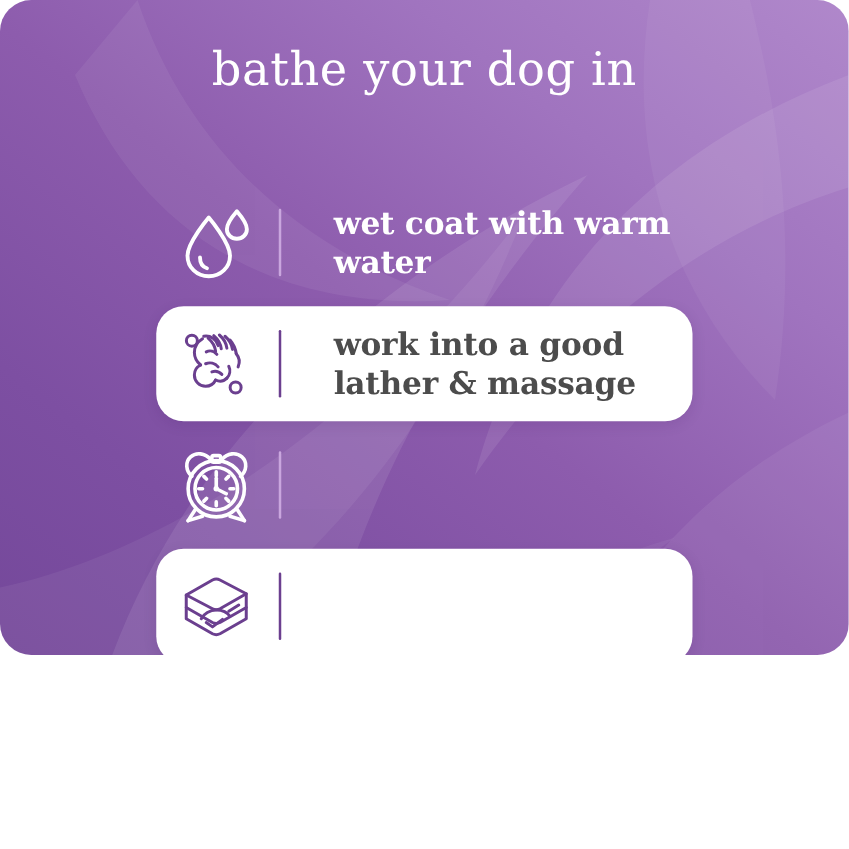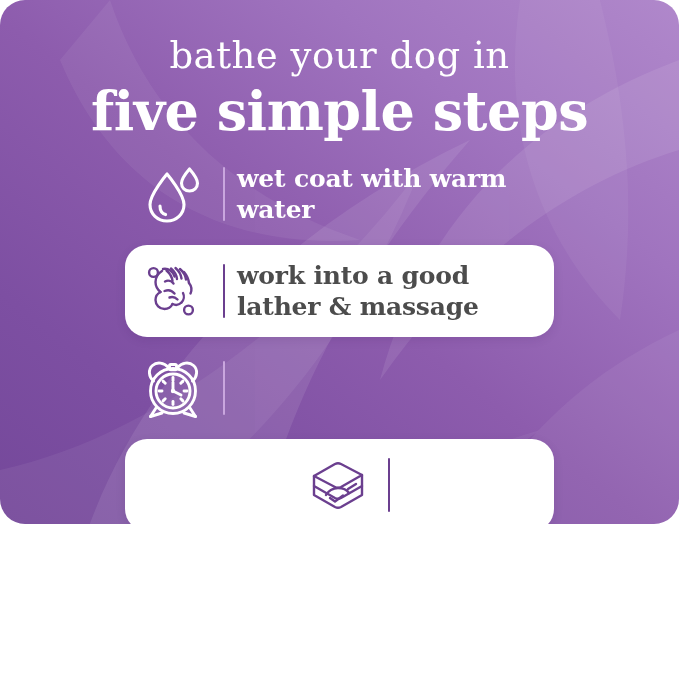--- a/index.html
+++ b/index.html
@@ -30,32 +30,31 @@
   
   .steps{position:absolute;left:0;right:0;top:148px;}
   .step{
     position:relative;display:flex;align-items:center;
     height:92px;margin:0 auto 5px auto;width:429px;box-sizing:border-box;
     padding-left:0;
   }
   .step.card{
     background:#ffffff;border-radius:22px;width:429px;
     box-shadow:0 3px 10px rgba(60,20,90,.13);
-    justify-content:center;
   }
   .step-icon{
     width:96px;min-width:96px;height:72px;
     display:flex;align-items:center;justify-content:center;
   }
   .step .divider{
     width:2px;height:54px;border-radius:2px;background:#c9a6de;margin:0 0 0 2px;
   }
   .step.card .divider{background:#6b3f8f;}
   .step-label{
-    flex:1;padding-left:12px;padding-right:14px;
+    flex:1;padding-left:42px;padding-right:14px;
     font-family:"DejaVu Serif",serif;font-weight:700;
     font-size:25px;line-height:31px;color:#ffffff;letter-spacing:-.2px;
   }
   .step.card .step-label{color:#4c4c4c;}
 
   .icon-svg{display:block;}
 </style>
 </head>
 <body>
 
@@ -74,21 +73,20 @@
       </g>
       <g opacity="0.05" fill="#ffffff">
         <path d="M 520 0 C 500 130 540 240 620 320 C 640 190 620 80 600 0 Z"></path>
         <path d="M 250 679 C 300 560 400 470 540 430 C 400 530 330 600 320 679 Z"></path>
       </g>
     </svg>
   </div>
 
   <div class="title-block">
     <div class="title-line1">bathe your dog in</div>
-    <div class="title-line2">five simple steps</div>
   </div>
 
   <div class="steps">
 
     <div class="step">
       <div class="step-icon">
         <svg class="icon-svg" width="64" height="64" viewBox="0 0 64 64" fill="none" stroke="#ffffff" stroke-width="3.1" stroke-linecap="round" stroke-linejoin="round">
           <path d="M26 12 C26 12 9 32 9 42.5 C9 52 16.6 59 26 59 C35.4 59 43 52 43 42.5 C43 32 26 12 26 12 Z"></path>
           <path d="M19 44 C19 48.5 21.3 51.6 24.6 52.6"></path>
           <path d="M48.5 7 C48.5 7 40.5 16.3 40.5 21.3 C40.5 25.7 44.1 29 48.5 29 C52.9 29 56.5 25.7 56.5 21.3 C56.5 16.3 48.5 7 48.5 7 Z"></path>

